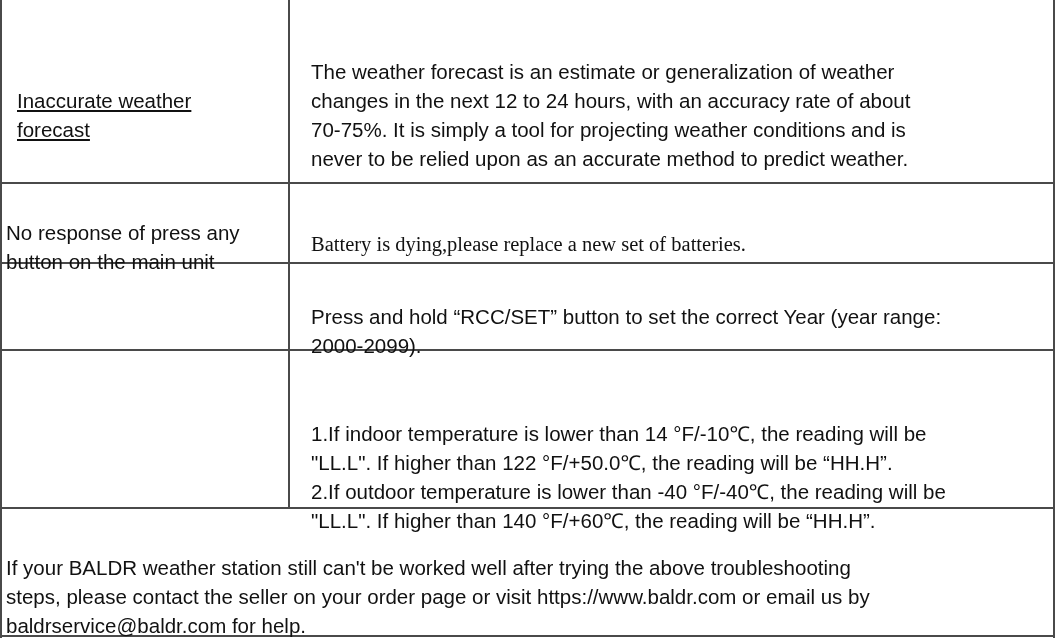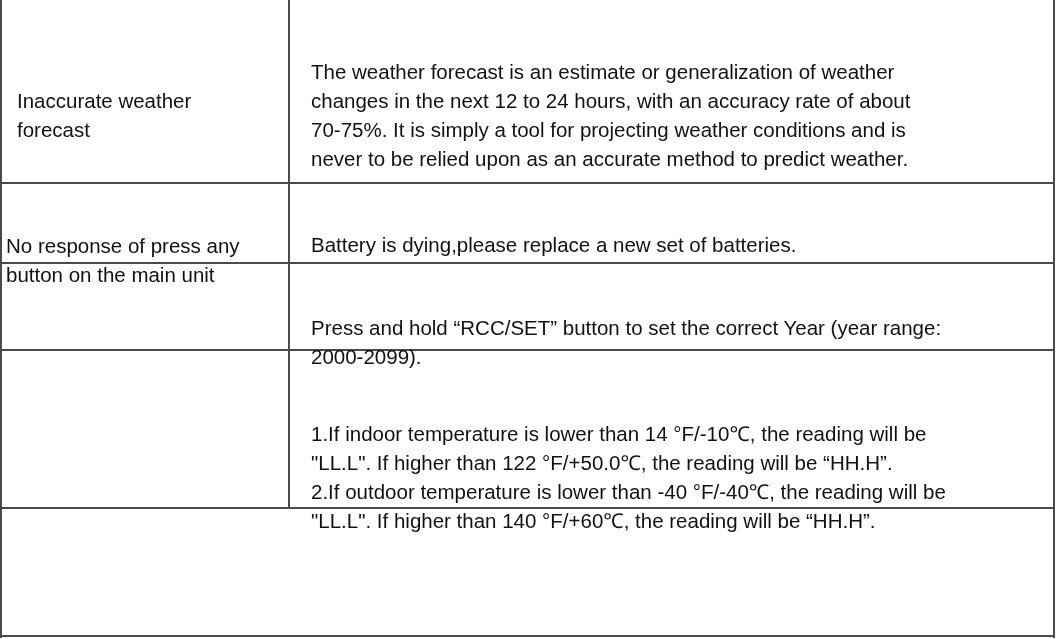--- a/index.html
+++ b/index.html
@@ -21,44 +21,49 @@
   <div class="vline" style="left:1053px; top:0; height:638px;"></div>
   <div class="hline" style="left:0; top:635px; width:1055px;"></div>
 
   <div class="vline" style="left:288px; top:0; height:509px;"></div>
 
   <div class="hline" style="left:0; top:182px; width:1055px;"></div>
   <div class="hline" style="left:0; top:262px; width:1055px;"></div>
   <div class="hline" style="left:0; top:349px; width:1055px;"></div>
   <div class="hline" style="left:0; top:507px; width:1055px;"></div>
 
-  <div class="cell" style="left:17px; top:0; width:270px; height:182px;">
+  <div class="cell" style="left:17px; top:0; width:270px; height:182px;text-decoration:underline;">
     <span class="txt">Inaccurate weather
 forecast</span>
   </div>
   <div class="cell" style="left:311px; top:0; width:742px; height:182px;">
     <span class="txt">The weather forecast is an estimate or generalization of weather
 changes in the next 12 to 24 hours, with an accuracy rate of about
 70-75%. It is simply a tool for projecting weather conditions and is
 never to be relied upon as an accurate method to predict weather.</span>
   </div>
 
-  <div class="cell" style="left:6px; top:197px; width:282px; height:78px;">
+  <div class="cell" style="left:6px; top:184px; width:282px; height:78px;">
     <span class="txt">No response of press any
 button on the main unit</span>
   </div>
-  <div class="cell" style="left:311px; top:184px; width:742px; height:72px;">
+  <div class="cell" style="left:311px; top:184px; width:742px; height:72px;font-family:Liberation Serif, serif;">
     <span class="txt">Battery is dying,please replace a new set of batteries.</span>
   </div>
 
-  <div class="cell" style="left:311px; top:275px; width:742px; height:85px;">
+  <div class="cell" style="left:311px; top:264px; width:742px; height:85px;">
     <span class="txt">Press and hold “RCC/SET” button to set the correct Year (year range:
 2000-2099).</span>
   </div>
 
   <div class="cell" style="left:311px; top:380px; width:742px; height:146px;">
     <span class="txt">1.If indoor temperature is lower than 14 °F/-10℃, the reading will be
 "LL.L". If higher than 122 °F/+50.0℃, the reading will be “HH.H”.
 2.If outdoor temperature is lower than -40 °F/-40℃, the reading will be
 "LL.L". If higher than 140 °F/+60℃, the reading will be “HH.H”.</span>
   </div>
 
+  <div class="cell" style="left:6px; top:509px; width:1046px; height:126px;">
+    <span class="txt">If your BALDR weather station still can't be worked well after trying the above troubleshooting
+steps, please contact the seller on your order page or visit https://www.baldr.com or email us by
+baldrservice@baldr.com for help.</span>
+  </div>
 </div>
 
 </body></html>

